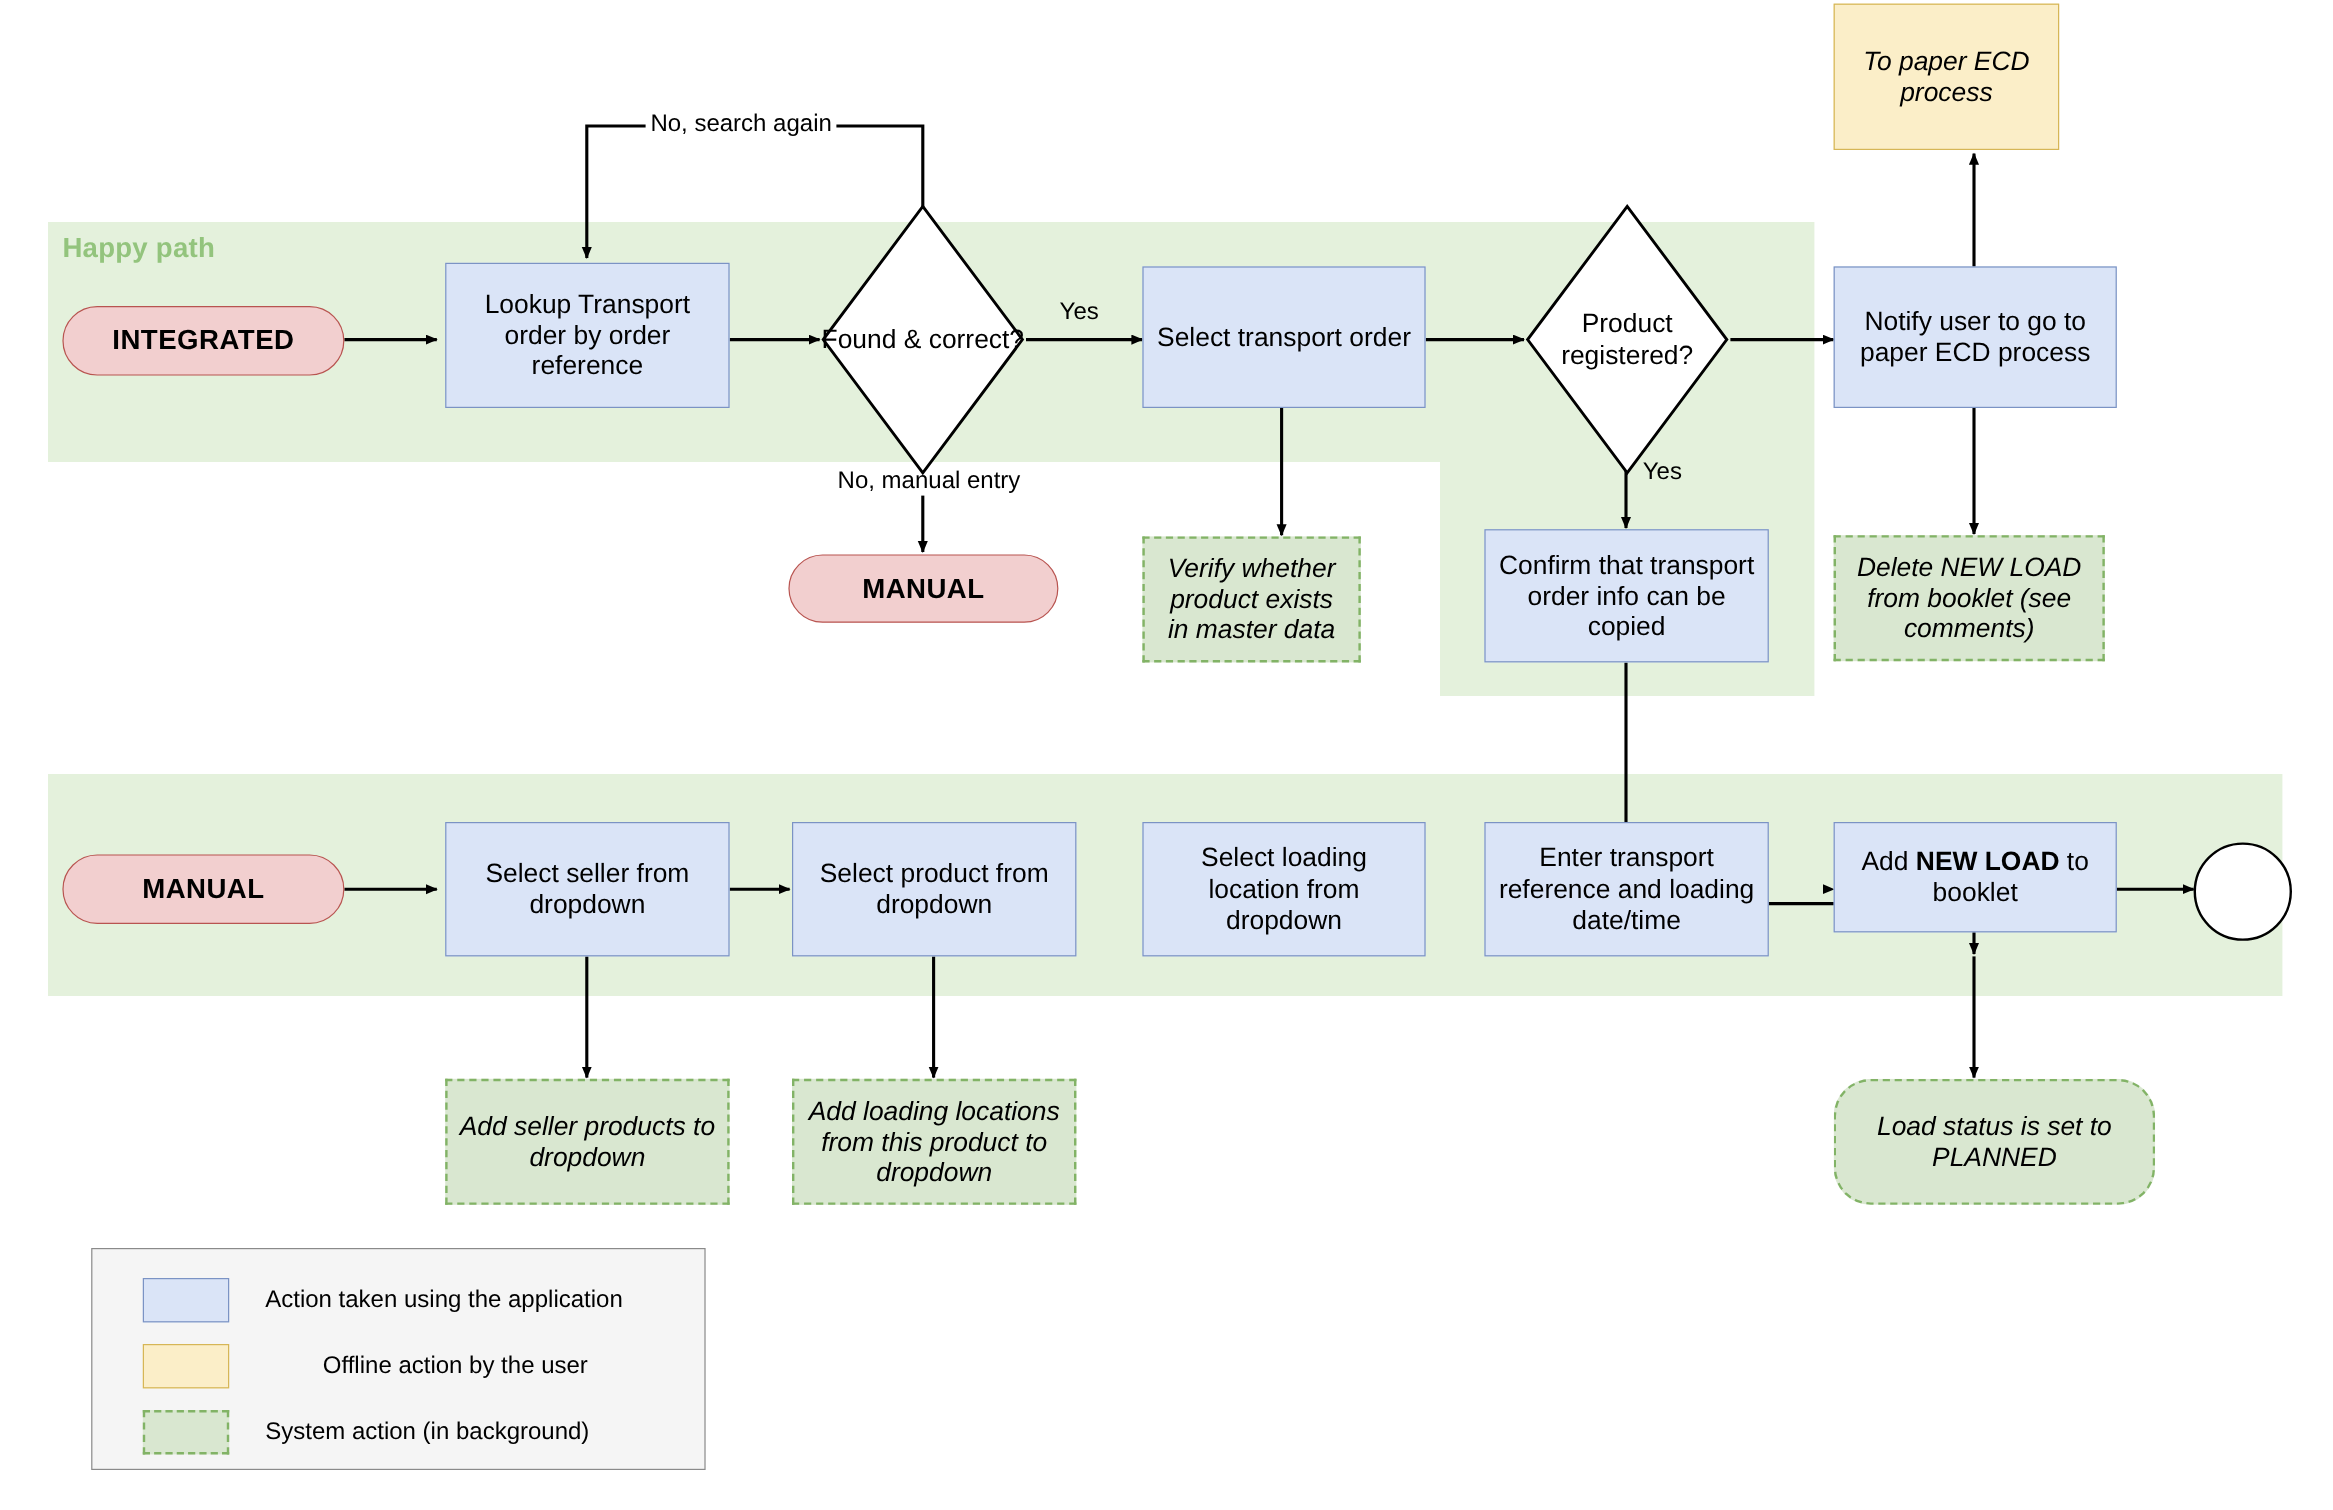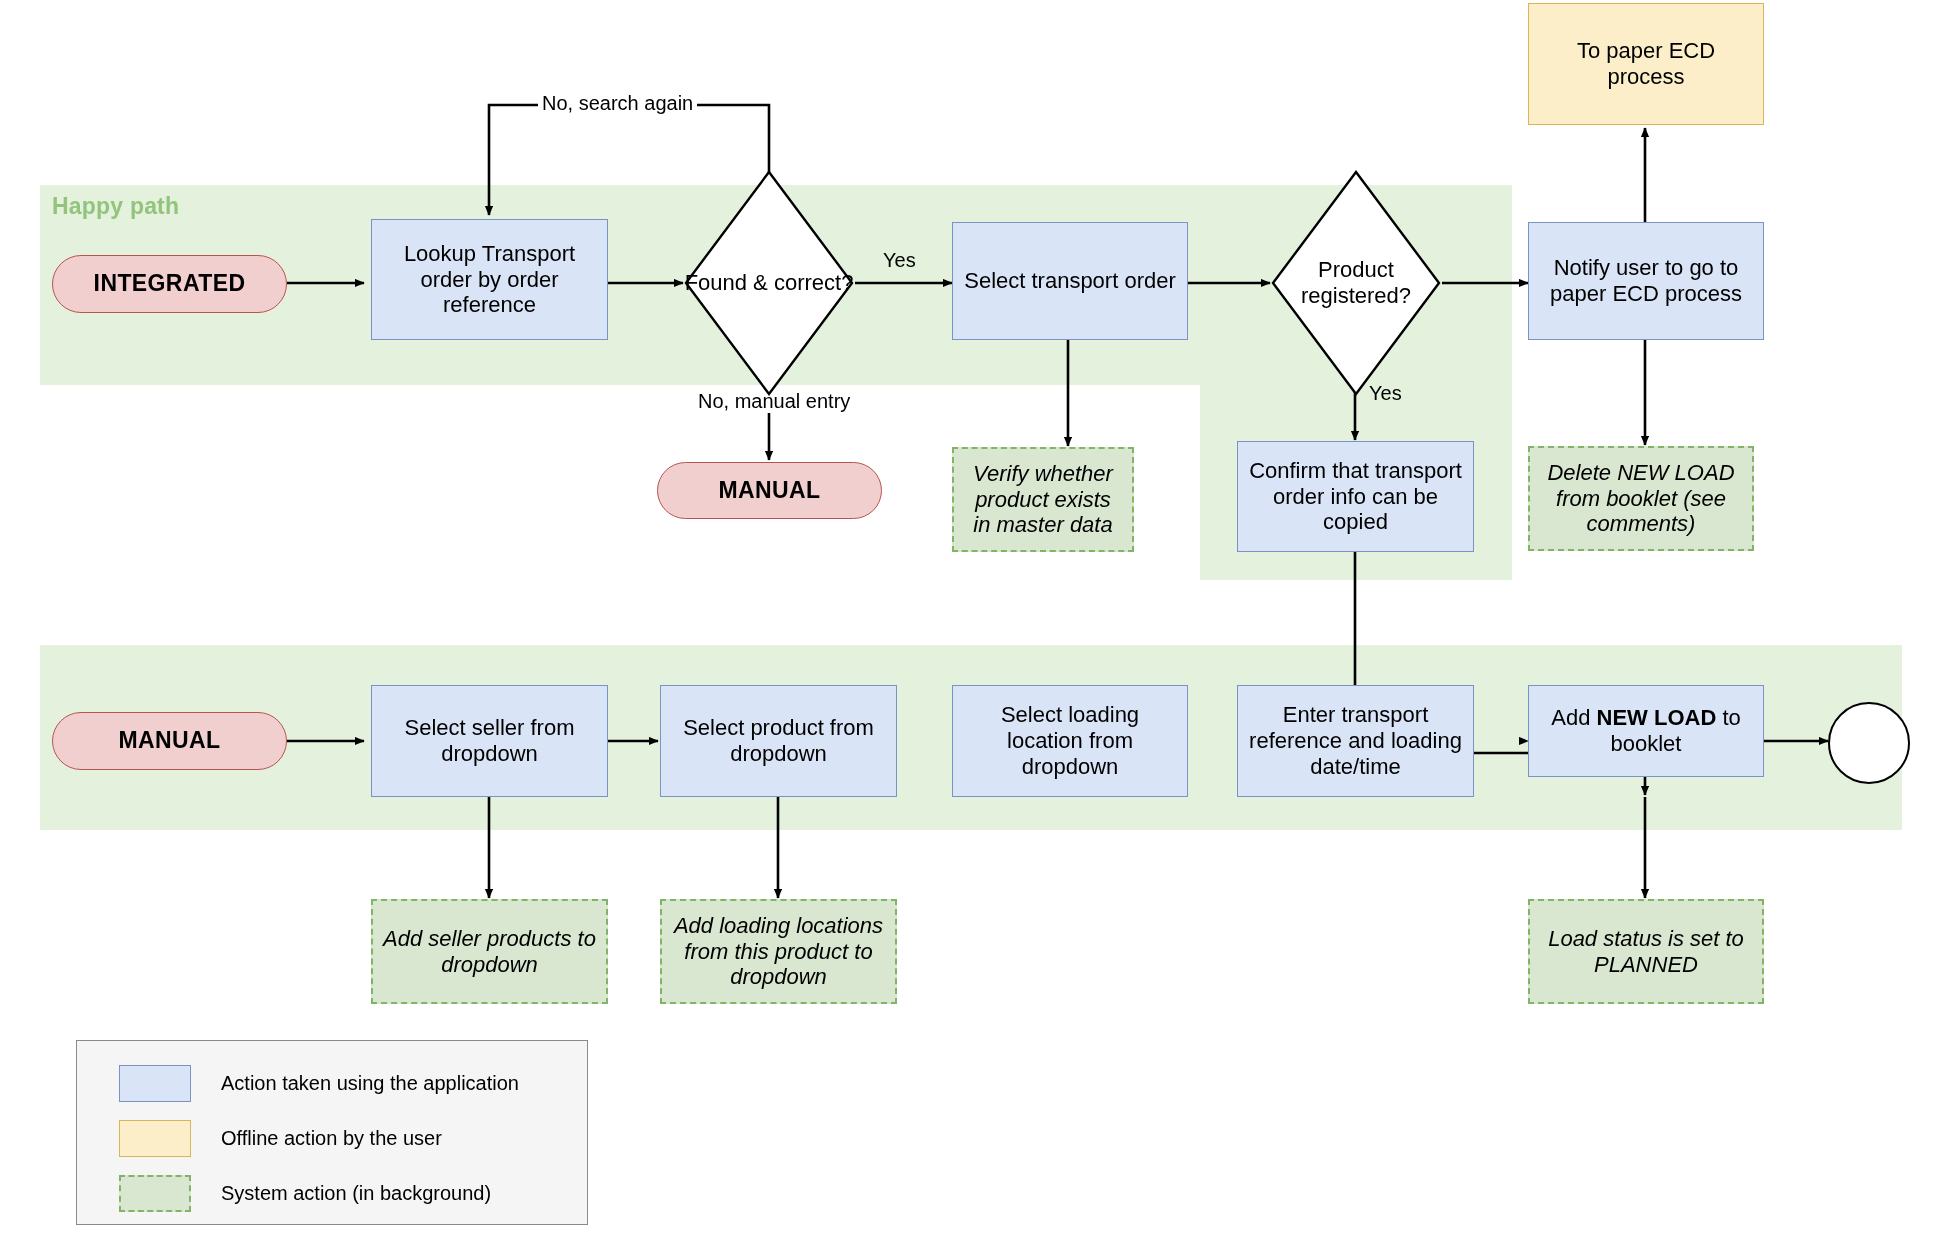--- a/index.html
+++ b/index.html
@@ -217,21 +217,21 @@
     <svg width="172" height="228" viewBox="0 0 172 228" xmlns="http://www.w3.org/2000/svg">
       <polygon points="86,3 169,114 86,225 3,114" fill="#ffffff" stroke="#000000" stroke-width="2.4"></polygon>
     </svg>
     <div class="diamond-text">Product registered?</div>
   </div>
 
   <div class="node app-box" style="left:1237px; top:441px; width:237px; height:111px; padding:0 10px;">Confirm that transport order info can be copied</div>
 
   <div class="node app-box" style="left:1528px; top:222px; width:236px; height:118px; padding:0 10px;">Notify user to go to paper ECD process</div>
 
-  <div class="node offline-box" style="left:1528px; top:3px; width:236px; height:122px; padding:0 10px;">To paper ECD process</div>
+  <div class="node offline-box" style="left:1528px; top:3px; width:188px; height:122px; padding:0 10px;font-style:italic;">To paper ECD process</div>
 
   <div class="node sys-box" style="left:1528px; top:446px; width:226px; height:105px; padding:0 10px;">Delete NEW LOAD from booklet (see comments)</div>
 
   <div class="node pill" style="left:52px; top:712px; width:235px; height:58px; font-size:23px;">MANUAL</div>
 
   <div class="node app-box" style="left:371px; top:685px; width:237px; height:112px; padding:0 10px;">Select seller from dropdown</div>
 
   <div class="node app-box" style="left:660px; top:685px; width:237px; height:112px; padding:0 10px;">Select product from dropdown</div>
 
   <div class="node app-box" style="left:952px; top:685px; width:236px; height:112px; padding:0 10px;">Select loading location from dropdown</div>
@@ -243,28 +243,28 @@
       <span>Add </span><b class="strong">NEW LOAD</b><span> to booklet</span>
     </span>
   </div>
 
   <div class="end-circle" style="left:1828px; top:702px; width:78px; height:78px;"></div>
 
   <div class="node sys-box" style="left:371px; top:899px; width:237px; height:105px; padding:0 10px;">Add seller products to dropdown</div>
 
   <div class="node sys-box" style="left:660px; top:899px; width:237px; height:105px; padding:0 10px;">Add loading locations from this product to dropdown</div>
 
-  <div class="node sys-box" style="left:1528px; top:899px; width:236px; height:105px; padding:0 10px;">Load status is set to PLANNED</div>
+  <div class="node sys-box" style="left:1528px; top:899px; width:268px; height:105px; padding:0 10px;border-radius:31px;">Load status is set to PLANNED</div>
 
   <div class="legend" style="left:76px; top:1040px; width:512px; height:185px;">
     <div class="legend-row" style="left:30px; top:24px;">
       <span class="legend-swatch app-box"></span>
       <span class="legend-text">Action taken using the application</span>
     </div>
-    <div class="legend-row" style="left:30px; top:79px;">
+    <div class="legend-row" style="left:30px; top:79px;gap:48px;">
       <span class="legend-swatch offline-box"></span>
       <span class="legend-text">Offline action by the user</span>
     </div>
     <div class="legend-row" style="left:30px; top:134px;">
       <span class="legend-swatch sys-box"></span>
       <span class="legend-text">System action (in background)</span>
     </div>
   </div>
 
 </div>

